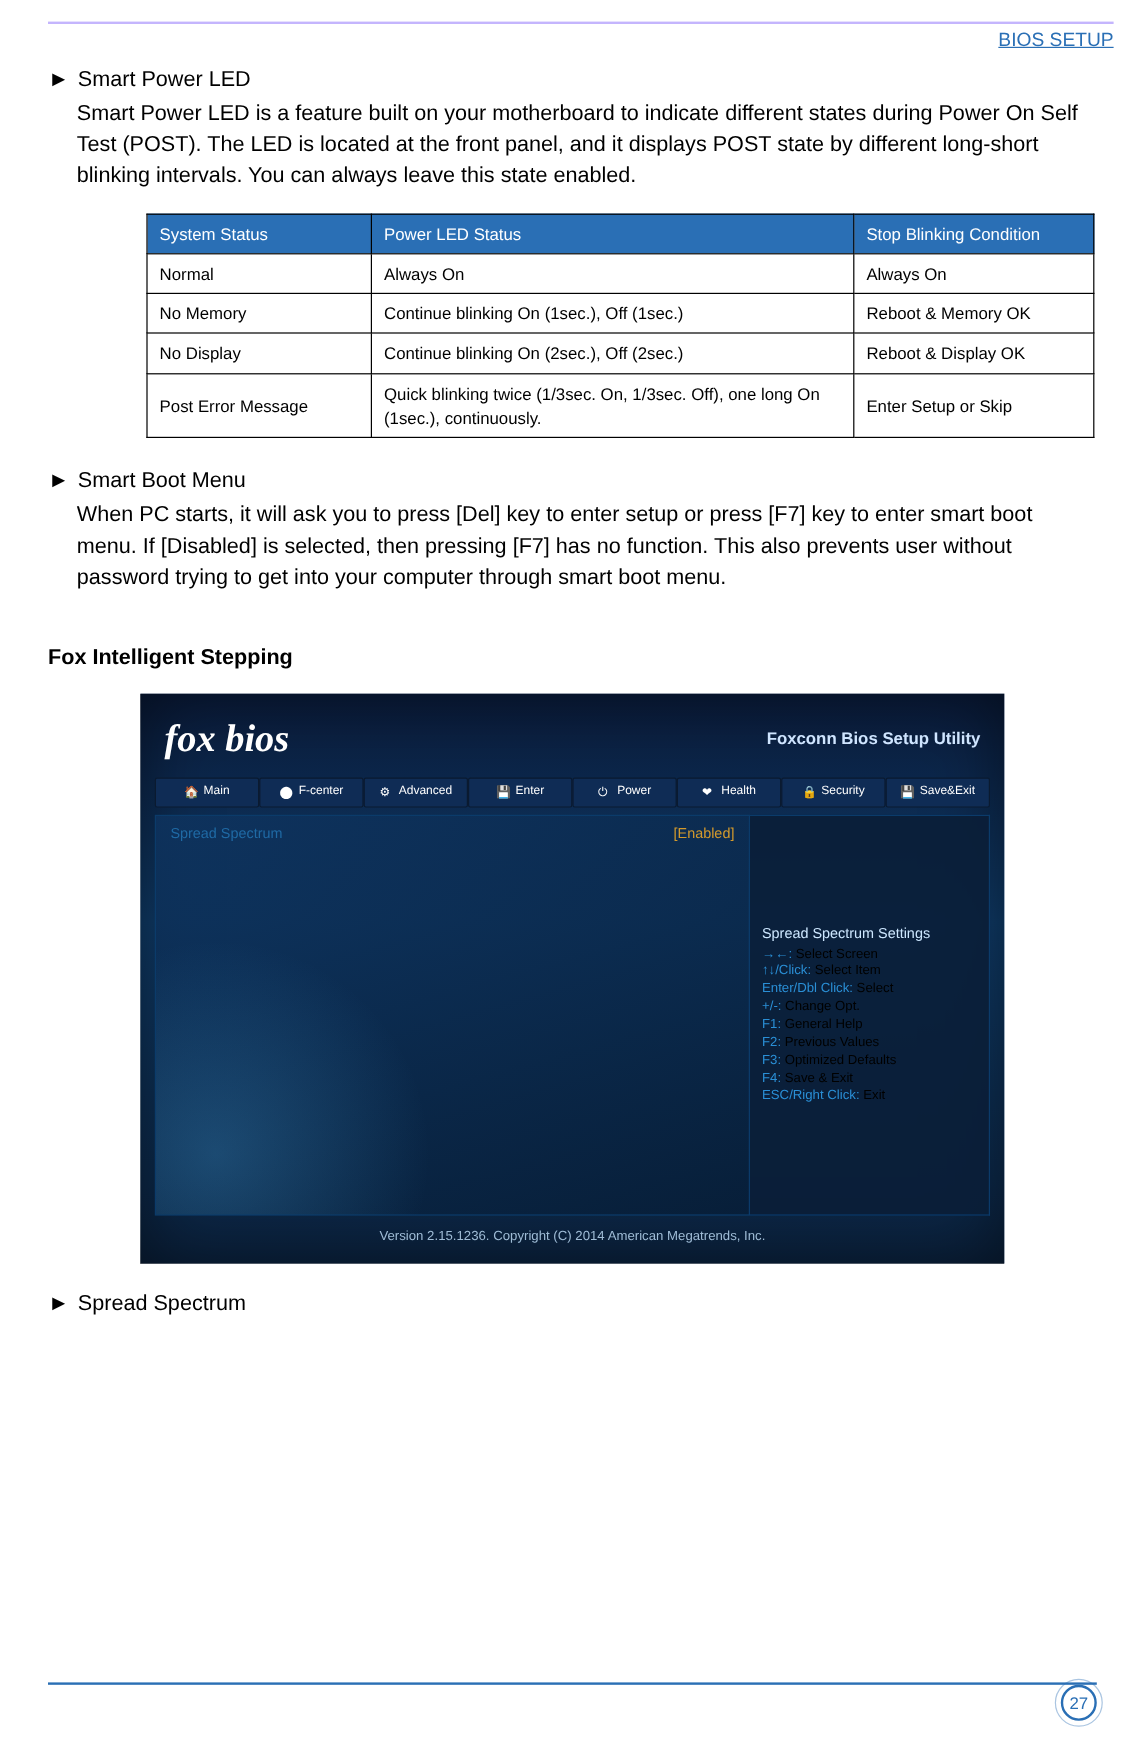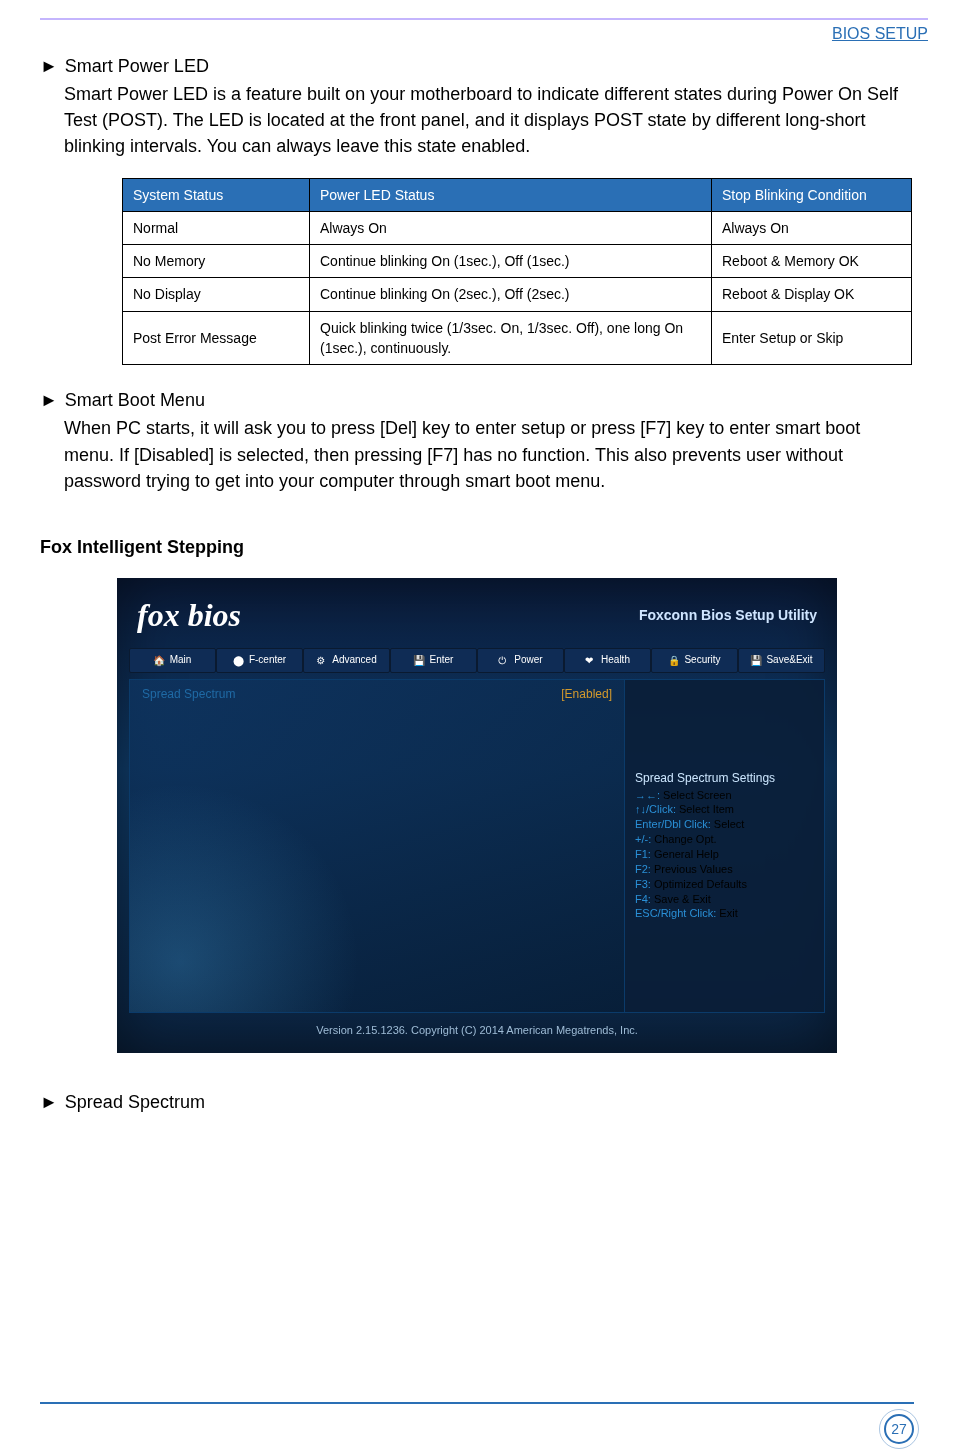--- a/index.html
+++ b/index.html
@@ -25,41 +25,41 @@
   .content { padding: 0 40px; }
   .arrow { margin-right: 2px; }
   .item-title { margin-bottom: 2px; }
   .item-desc { margin-left: 24px; margin-bottom: 18px; }
   table { border-collapse: collapse; margin: 6px 0 22px 82px; width: 790px; font-size: 14px; }
   th, td { border: 1px solid #000; padding: 6px 10px; text-align: left; vertical-align: middle; }
   th { background: #2a6fb5; color: #fff; font-weight: normal; }
   td.c1 { width: 187px; }
   td.c3 { width: 200px; }
   .section-heading { font-weight: bold; font-size: 18px; margin: 40px 0 18px 0; }
-  .bios-wrapper { width: 720px; margin: 0 auto 36px auto; background: linear-gradient(180deg,#0a1b3a 0%, #0f3a66 40%, #0b223e 100%); padding: 10px 0 14px 0; box-shadow: inset 0 0 60px rgba(0,0,0,0.5); }
+  .bios-wrapper { width: 720px; margin: 0 auto 20px auto; background: linear-gradient(180deg,#0a1b3a 0%, #0f3a66 40%, #0b223e 100%); padding: 10px 0 14px 0; box-shadow: inset 0 0 60px rgba(0,0,0,0.5); }
   .bios-header { display: flex; justify-content: space-between; align-items: center; padding: 4px 20px 10px 20px; }
   .bios-logo { color: #fff; font-family: 'Segoe Script', cursive; font-size: 32px; font-weight: bold; font-style: italic; }
   .bios-title { color: #cfe5ff; font-size: 14px; font-weight: bold; }
   .bios-tabs { display: flex; gap: 0; padding: 0 12px; }
   .bios-tab { flex: 1; display: flex; align-items: center; justify-content: center; gap: 4px; background: #0f2c55; color: #fff; font-size: 10px; padding: 4px 4px; border-radius: 2px; border: 1px solid #0a1a30; position: relative; }
   .bios-tab.active { color: #fff; }
   .tab-icon { width: 12px; height: 12px; display: inline-block; }
   .bios-body { display: flex; padding: 6px 12px 0 12px; height: 340px; }
   .bios-main { flex: 1; padding: 6px 12px; border: 1px solid #0b3b6a; background: linear-gradient(160deg, rgba(14,52,96,0.8), rgba(7,30,56,0.9)); position: relative; overflow: hidden; }
   .bios-main::before { content:''; position:absolute; left:-40px; bottom:-40px; width:300px; height:300px; background: radial-gradient(circle at 30% 70%, rgba(80,180,240,0.25), transparent 60%); }
   .spread-row { display: flex; justify-content: space-between; font-size: 12px; }
   .spread-label { color: #1f6aa5; }
   .spread-value { color: #d49a2c; }
   .bios-side { width: 200px; padding: 6px 10px; border: 1px solid #0b3b6a; border-left: none; background: rgba(10,30,55,0.9); display: flex; flex-direction: column; justify-content: center; }
   .side-top { color: #cde7ff; font-size: 12px; }
   .side-keys { font-size: 11px; line-height: 1.35; }
   .side-keys .k { color: #2a8fd6; }
   .bios-footer { text-align: center; color: #9fbcd6; font-size: 11px; margin-top: 10px; }
   .footer-rule { margin: 0 40px; border-top: 2px solid #2a6fb5; position: absolute; bottom: 48px; left:0; right:0; }
-  .page-badge { position: absolute; bottom: 8px; right: 40px; width: 30px; height: 30px; border: 2px solid #2a6fb5; border-radius: 50%; display:flex; align-items:center; justify-content:center; color:#2a6fb5; font-size: 14px; }
+  .page-badge { position: absolute; bottom: 18px; right: 40px; width: 30px; height: 30px; border: 2px solid #2a6fb5; border-radius: 50%; display:flex; align-items:center; justify-content:center; color:#2a6fb5; font-size: 14px; }
   .page-badge::before { content:''; position:absolute; width:38px; height:38px; border:1px solid #2a6fb5; border-radius:50%; opacity:0.4; }
 </style>
 </head>
 <body>
 
 <div class="header-bar">BIOS SETUP</div>
 
 <div class="content">
 
   <div class="item-title">

